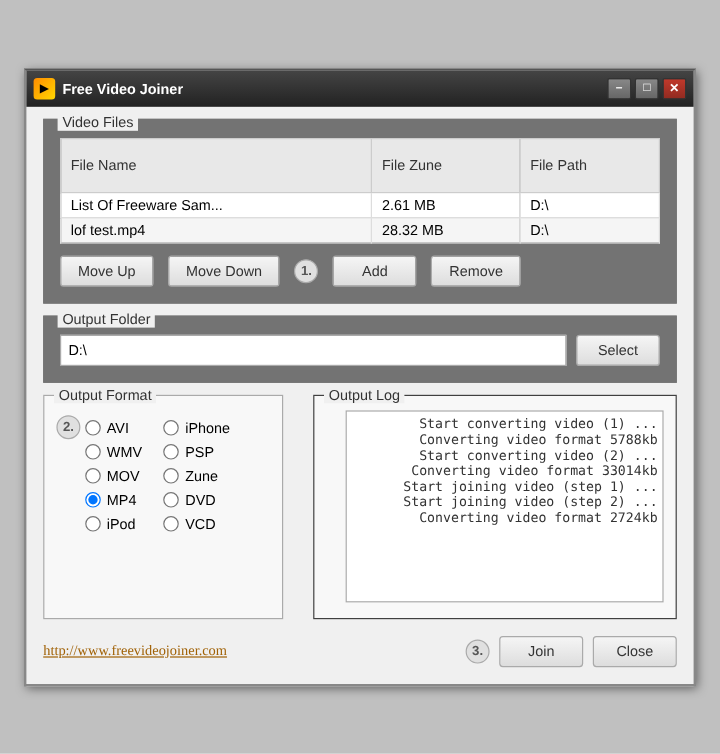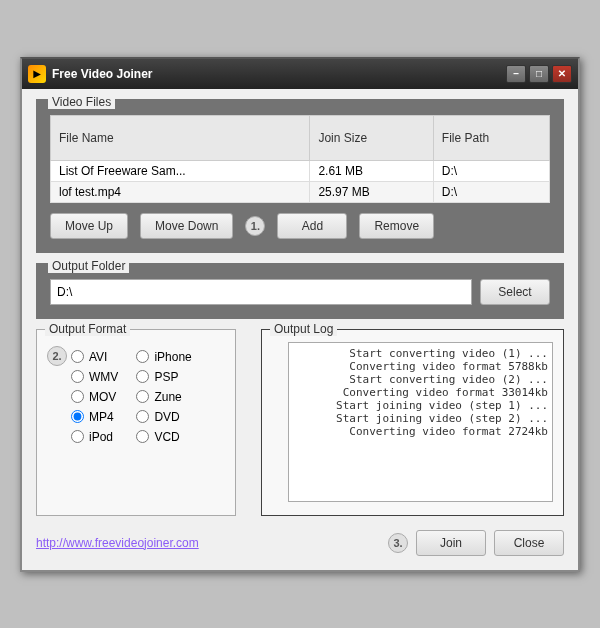--- a/index.html
+++ b/index.html
@@ -238,24 +238,25 @@
     }
 
     .footer {
       display: flex;
       align-items: center;
       justify-content: space-between;
       padding-top: 4px;
     }
 
     .footer-link {
-      color: #8b5cf6;
+      color: #a16207;
       font-size: 12px;
       text-decoration: underline;
       cursor: pointer;
+      font-family: Liberation Serif, serif;
     }
 
     .footer-buttons {
       display: flex;
       gap: 8px;
       align-items: center;
     }
   </style>
 </head>
 <body>
@@ -277,33 +278,33 @@
   </div>
 
   <div class="window-body">
 
     <div class="group-box">
       <span class="group-label">Video Files</span>
       <table class="file-table">
         <thead>
           <tr>
             <th>File Name</th>
-            <th>Join Size</th>
+            <th>File Zune</th>
             <th>File Path</th>
           </tr>
         </thead>
         <tbody>
           <tr>
             <td>List Of Freeware Sam...</td>
             <td>2.61 MB</td>
             <td>D:\</td>
           </tr>
           <tr>
             <td>lof test.mp4</td>
-            <td>25.97 MB</td>
+            <td>28.32 MB</td>
             <td>D:\</td>
           </tr>
         </tbody>
       </table>
 
       <div class="btn-row">
         <button class="btn">Move Up</button>
         <button class="btn">Move Down</button>
         <span class="step-badge">1.</span>
         <button class="btn">Add</button>

